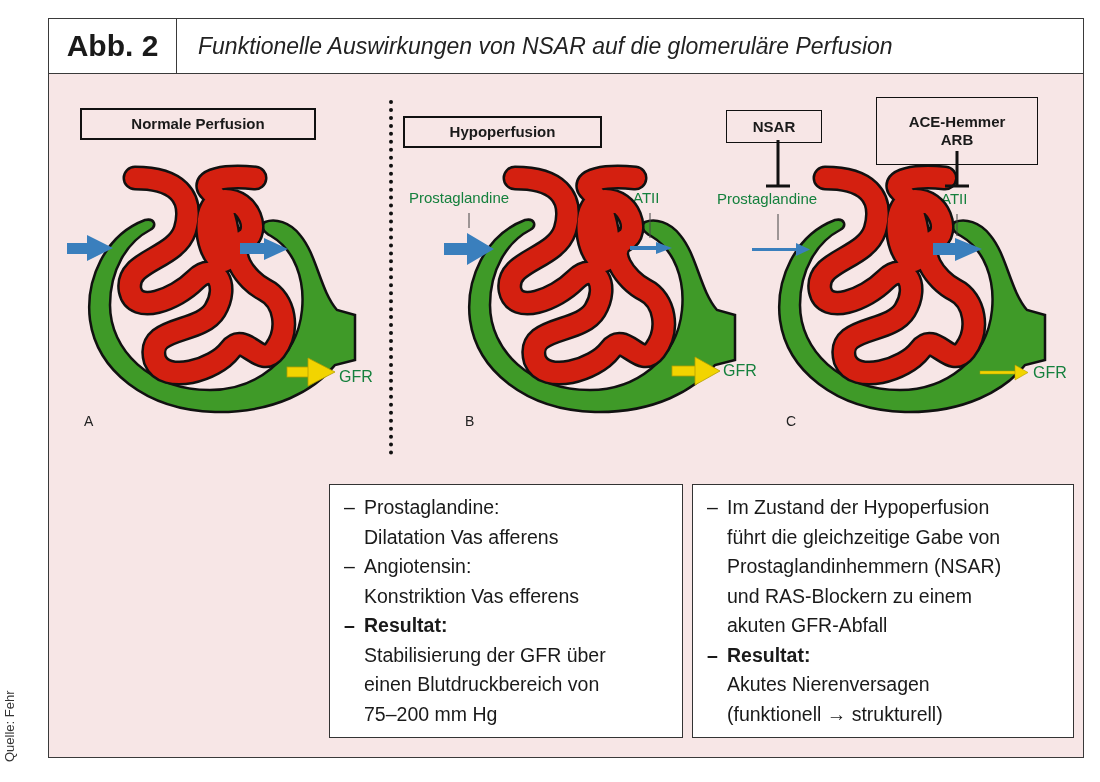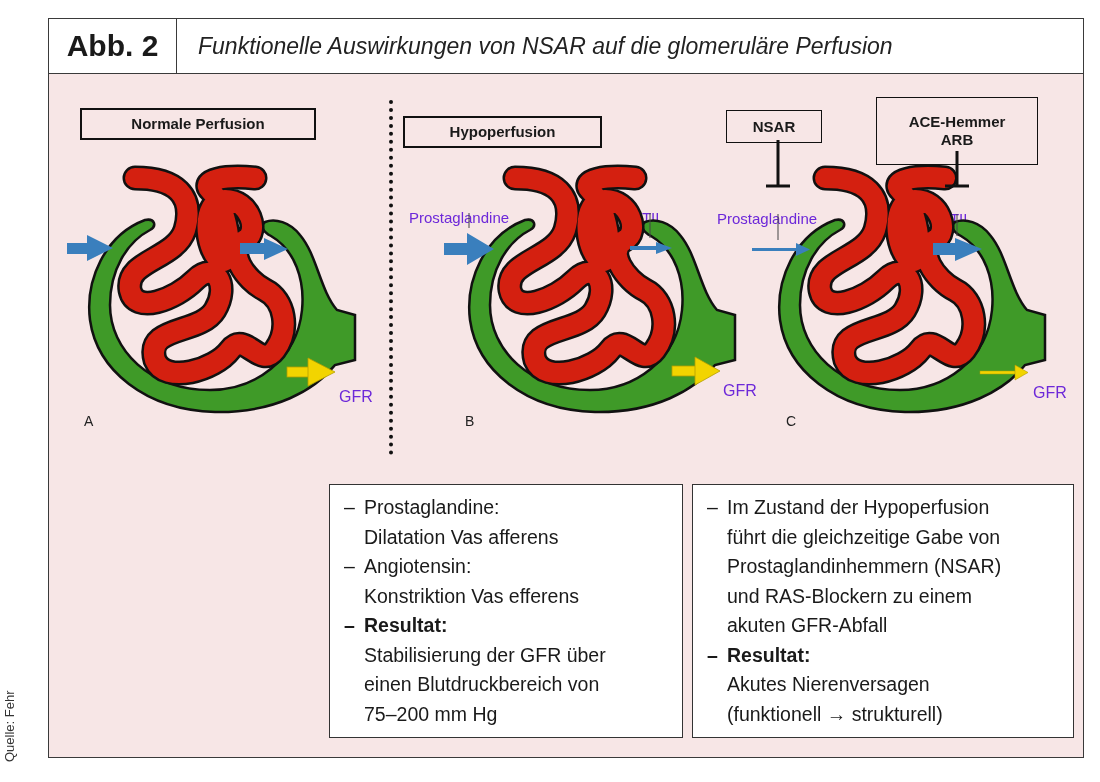--- a/index.html
+++ b/index.html
@@ -16,21 +16,21 @@
          font-weight:bold; font-size:30px; }
   .title { position:absolute; left:149px; top:0; height:54px; display:flex; align-items:center;
            font-size:23px; color:#222;font-style:italic; }
 
   .source { position:absolute; left:2px; top:762px; transform-origin:0 0; transform:rotate(-90deg);
             font-size:13px; color:#333; white-space:nowrap; }
 
   .panelbox { position:absolute; border:2px solid #111; background:#f7e6e6; box-sizing:border-box;
               font-weight:bold; font-size:15px; text-align:center; display:flex;
               align-items:center; justify-content:center; line-height:18px; }
-  .lbl { position:absolute; font-size:15px; color:#6d28d9; white-space:nowrap;margin-top:20px; }
+  .lbl { position:absolute; font-size:15px; color:#15803d; white-space:nowrap; }
   .letter { position:absolute; font-size:14px; color:#222; }
 
   .divider { position:absolute; left:389px; top:100px; height:355px; border-left:4px dotted #111; }
 
   svg.diagram { position:absolute; left:0; top:0; width:1100px; height:782px; }
 
   .textbox { position:absolute; background:#fff; border:1.5px solid #333; box-sizing:border-box;
              font-size:19.5px; line-height:29.5px; color:#1a1a1a; padding:8px 10px 0 14px; }
   .textbox .item { display:flex; }
   .textbox .dash { width:20px; flex:none; }

